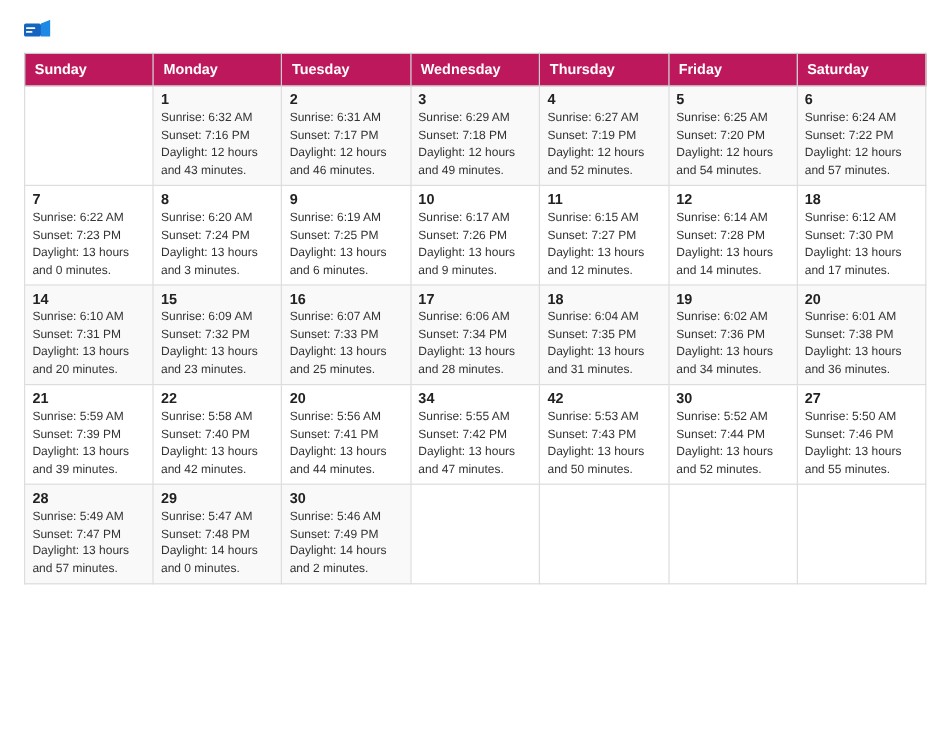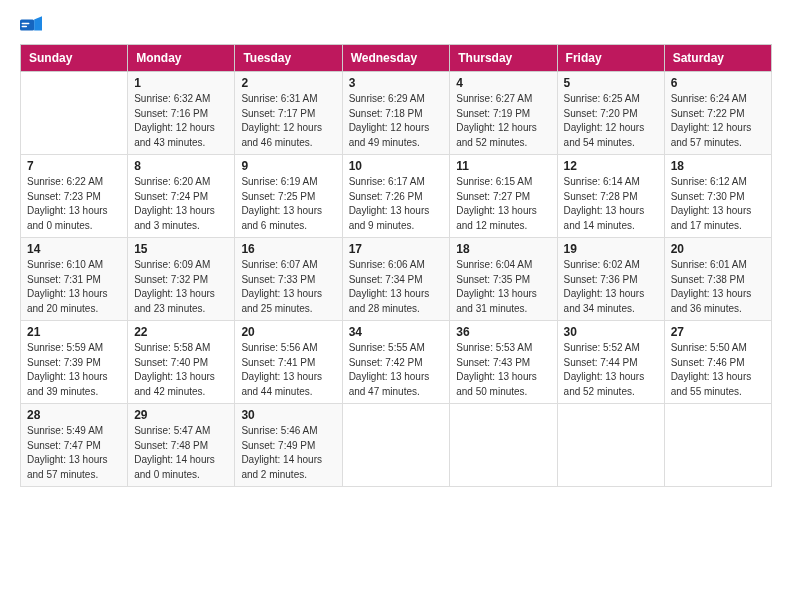--- a/index.html
+++ b/index.html
@@ -216,21 +216,21 @@
         </td>
         <td>
           <span class="day-number">20</span>
           <div class="day-info">Sunrise: 5:56 AM<br>Sunset: 7:41 PM<br>Daylight: 13 hours<br>and 44 minutes.</div>
         </td>
         <td>
           <span class="day-number">34</span>
           <div class="day-info">Sunrise: 5:55 AM<br>Sunset: 7:42 PM<br>Daylight: 13 hours<br>and 47 minutes.</div>
         </td>
         <td>
-          <span class="day-number">36</span>
+          <span class="day-number">42</span>
           <div class="day-info">Sunrise: 5:53 AM<br>Sunset: 7:43 PM<br>Daylight: 13 hours<br>and 50 minutes.</div>
         </td>
         <td>
           <span class="day-number">30</span>
           <div class="day-info">Sunrise: 5:52 AM<br>Sunset: 7:44 PM<br>Daylight: 13 hours<br>and 52 minutes.</div>
         </td>
         <td>
           <span class="day-number">27</span>
           <div class="day-info">Sunrise: 5:50 AM<br>Sunset: 7:46 PM<br>Daylight: 13 hours<br>and 55 minutes.</div>
         </td>

